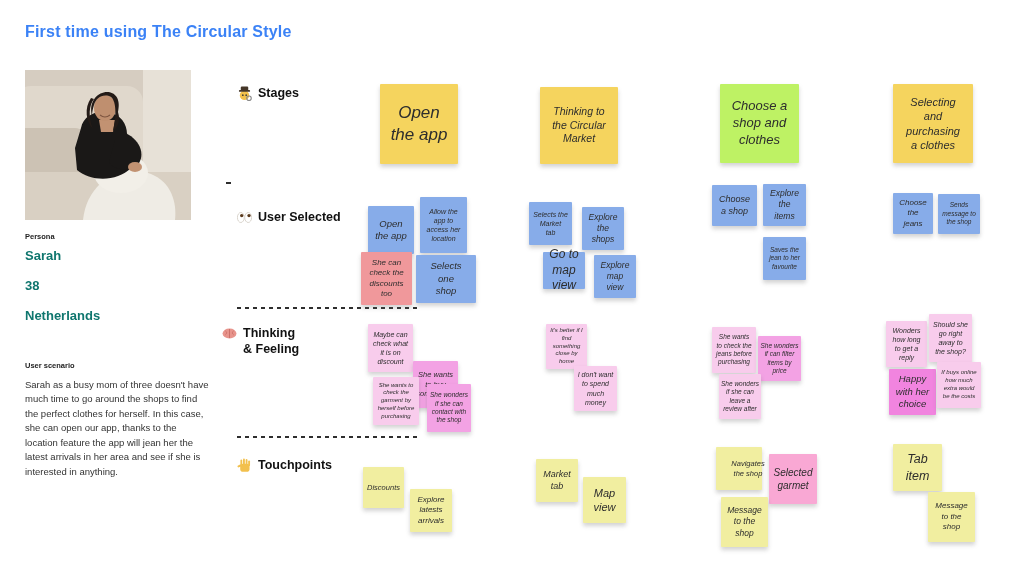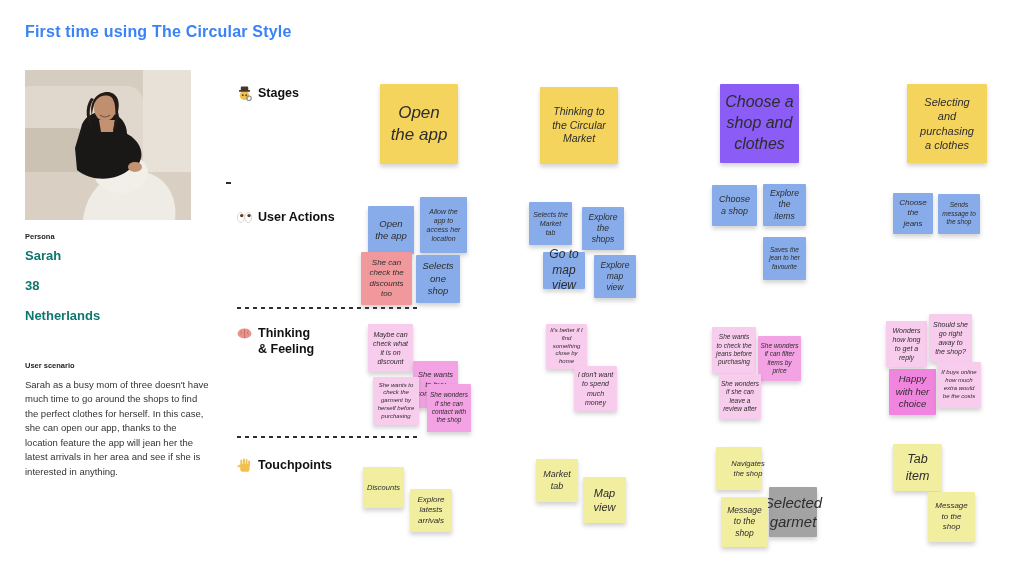--- a/index.html
+++ b/index.html
@@ -68,26 +68,26 @@
 
   <div class="minidash"></div>
 
   <div class="row-label" style="left:237px;top:209px">
     <svg class="ric" viewBox="0 0 18 13">
       <ellipse cx="4.6" cy="6.5" rx="4.1" ry="6" fill="#fff" stroke="#c8c1b6" stroke-width="0.8"></ellipse>
       <ellipse cx="13.4" cy="6.5" rx="4.1" ry="6" fill="#fff" stroke="#c8c1b6" stroke-width="0.8"></ellipse>
       <circle cx="5.6" cy="4.2" r="2" fill="#5a3a1d"></circle>
       <circle cx="14.4" cy="4.2" r="2" fill="#5a3a1d"></circle>
     </svg>
-    <span>User Actions</span>
+    <span>User Selected</span>
   </div>
 
   <div class="dashline" style="left:237px;top:307px;width:184px"></div>
 
-  <div class="row-label" style="left:237px;top:325px">
+  <div class="row-label" style="left:222px;top:325px">
     <svg class="ric" viewBox="0 0 16 12">
       <ellipse cx="8" cy="6" rx="7.4" ry="5.4" fill="#e8948c"></ellipse>
       <path d="M8 1.2 V10.8" stroke="#c96e66" stroke-width="1" fill="none"></path>
       <path d="M3.4 3 c2 1 2 3.4 0 4.6 M12.6 3 c-2 1 -2 3.4 0 4.6" stroke="#c96e66" stroke-width="0.8" fill="none"></path>
     </svg>
     <span>
       <span style="display:block">Thinking</span>
       <span style="display:block">&amp; Feeling</span>
     </span>
   </div>
@@ -107,38 +107,38 @@
     </svg>
     <span>Touchpoints</span>
   </div>
 
   <div id="board">
       <div class="note" style="left: 380px; top: 84px; width: 78px; height: 80px; background: rgb(245, 212, 94); font-size: 17px;">Open
 the app</div>
       <div class="note" style="left: 540px; top: 87px; width: 78px; height: 77px; background: rgb(245, 212, 94); font-size: 10.5px;">Thinking to
 the Circular
 Market</div>
-      <div class="note" style="left: 720px; top: 84px; width: 79px; height: 79px; background: #8b5cf6; font-size: 16px;">Choose a
+      <div class="note" style="left: 720px; top: 84px; width: 79px; height: 79px; background: #bef264; font-size: 13px;">Choose a
 shop and
 clothes</div>
-      <div class="note" style="left: 893px; top: 84px; width: 80px; height: 79px; background: rgb(245, 212, 94); font-size: 11px; margin-left: 14px;">Selecting
+      <div class="note" style="left: 893px; top: 84px; width: 80px; height: 79px; background: rgb(245, 212, 94); font-size: 11px;">Selecting
 and
 purchasing
 a clothes</div>
       <div class="note" style="left: 368px; top: 206px; width: 46px; height: 48px; background: rgb(135, 172, 233); font-size: 9.5px;">Open
 the app</div>
       <div class="note" style="left: 420px; top: 197px; width: 47px; height: 56px; background: rgb(135, 172, 233); font-size: 7px;">Allow the
 app to
 access her
 location</div>
       <div class="note" style="left: 361px; top: 252px; width: 51px; height: 53px; background: rgb(240, 152, 155); font-size: 8px;">She can
 check the
 discounts
 too</div>
-      <div class="note" style="left: 416px; top: 255px; width: 44px; height: 48px; background: rgb(135, 172, 233); font-size: 9.5px;">Selects
+      <div class="note" style="left: 416px; top: 255px; width: 60px; height: 48px; background: rgb(135, 172, 233); font-size: 9.5px;">Selects
 one
 shop</div>
       <div class="note" style="left: 529px; top: 202px; width: 43px; height: 43px; background: rgb(135, 172, 233); font-size: 7px;">Selects the
 Market
 tab</div>
       <div class="note" style="left: 582px; top: 207px; width: 42px; height: 43px; background: rgb(135, 172, 233); font-size: 8.5px;">Explore
 the
 shops</div>
       <div class="note" style="left: 543px; top: 252px; width: 42px; height: 37px; background: rgb(135, 172, 233); font-size: 12px;">Go to
 map
@@ -214,21 +214,21 @@
       <div class="note" style="left: 363px; top: 467px; width: 41px; height: 41px; background: rgb(241, 238, 160); font-size: 7.5px;">Discounts</div>
       <div class="note" style="left: 410px; top: 489px; width: 42px; height: 43px; background: rgb(241, 238, 160); font-size: 8px;">Explore
 latests
 arrivals</div>
       <div class="note" style="left: 536px; top: 459px; width: 42px; height: 43px; background: rgb(241, 238, 160); font-size: 9px;">Market
 tab</div>
       <div class="note" style="left: 583px; top: 477px; width: 43px; height: 46px; background: rgb(241, 238, 160); font-size: 11px;">Map
 view</div>
       <div class="note" style="left: 716px; top: 447px; width: 46px; height: 43px; background: rgb(241, 238, 160); font-size: 7.5px; padding-left: 20px;">Navigates
 the shop</div>
-      <div class="note" style="left: 769px; top: 454px; width: 48px; height: 50px; background: #a3a3a3; font-size: 15px; margin-top: 33px;">Selected
+      <div class="note" style="left: 769px; top: 454px; width: 48px; height: 50px; background: #f9a8d4; font-size: 10px;">Selected
 garmet</div>
       <div class="note" style="left: 721px; top: 497px; width: 47px; height: 50px; background: rgb(241, 238, 160); font-size: 8.5px;">Message
 to the
 shop</div>
       <div class="note" style="left: 893px; top: 444px; width: 49px; height: 47px; background: rgb(241, 238, 160); font-size: 12.5px;">Tab
 item</div>
       <div class="note" style="left: 928px; top: 492px; width: 47px; height: 50px; background: rgb(241, 238, 160); font-size: 8px;">Message
 to the
 shop</div>
     </div>

